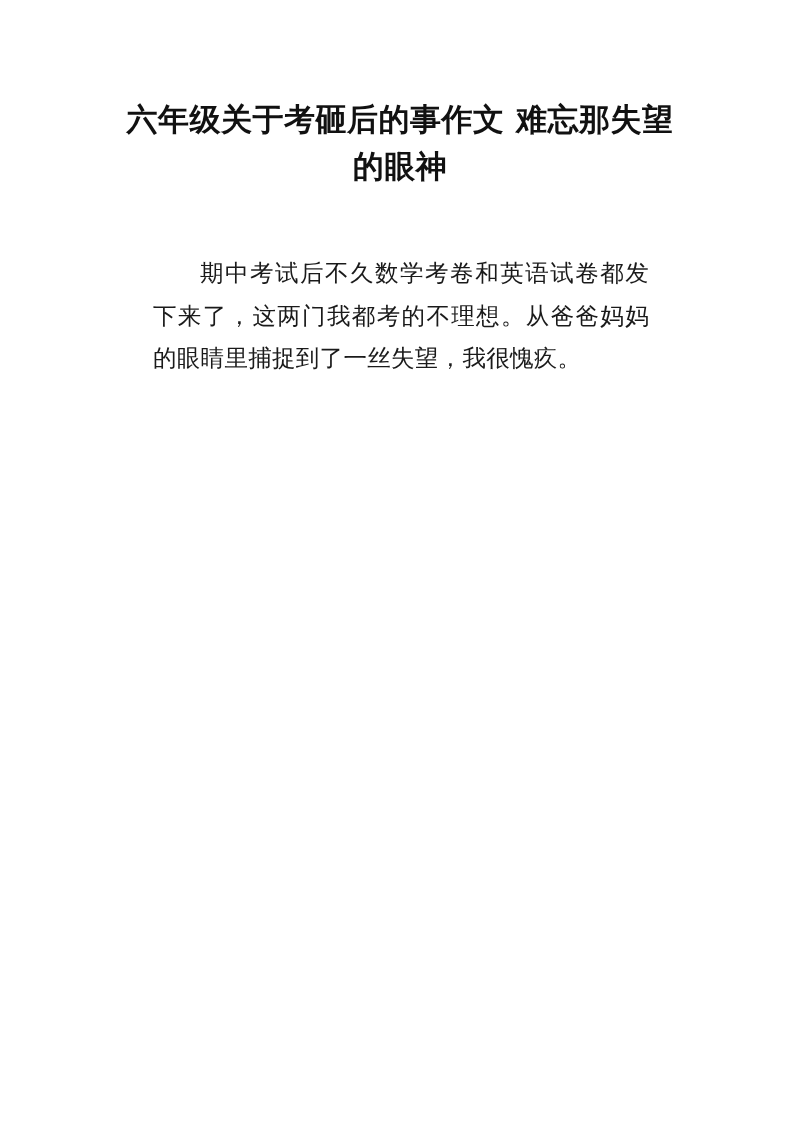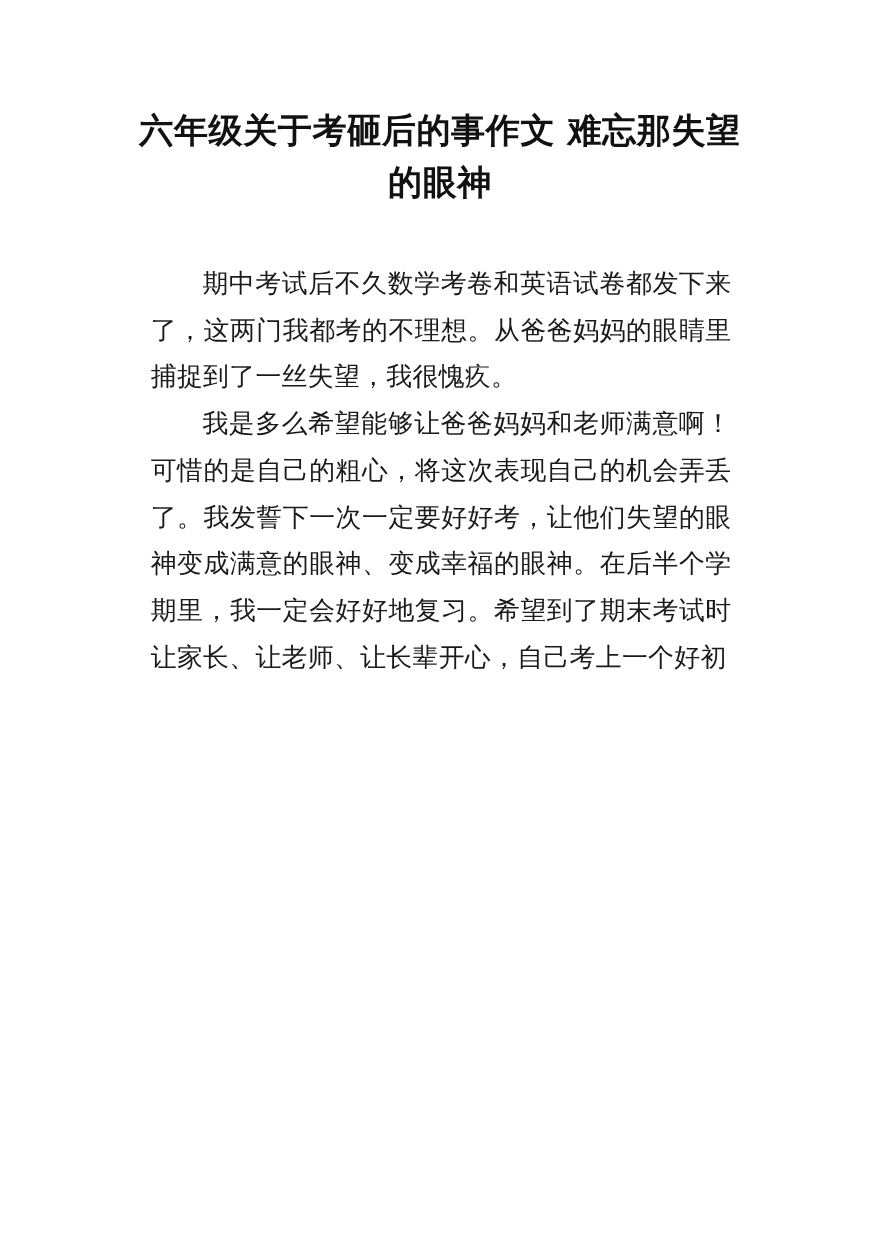--- a/index.html
+++ b/index.html
@@ -11,24 +11,23 @@
     font-family: "DejaVu Sans", "Liberation Sans", sans-serif;
     font-weight: bold; font-size: 31px; line-height: 47px;
     color: #111; letter-spacing: 0.5px;
   }
   .body {
     position: absolute; left: 137px; top: 236px; width: 528px;
     font-family: "DejaVu Serif", "Liberation Serif", serif;
     font-size: 23.5px; line-height: 42.5px; color: #1a1a1a;
     text-align: justify; letter-spacing: 0.3px;
   }
-  .para { margin: 0; text-indent: 2em; }
+  .para { margin: 16px; text-indent: 2em; }
 </style>
 </head>
 <body>
 
 <div class="page">
   <div class="title">六年级关于考砸后的事作文 难忘那失望的眼神</div>
   <div class="body">
     <p class="para">期中考试后不久数学考卷和英语试卷都发下来了，这两门我都考的不理想。从爸爸妈妈的眼睛里捕捉到了一丝失望，我很愧疚。</p>
-    <p class="para">我是多么希望能够让爸爸妈妈和老师满意啊！可惜的是自己的粗心，将这次表现自己的机会弄丢了。我发誓下一次一定要好好考，让他们失望的眼神变成满意的眼神、变成幸福的眼神。在后半个学期里，我一定会好好地复习。希望到了期末考试时让家长、让老师、让长辈开心，自己考上一个好初</p>
   </div>
 </div>
 
 </body></html>

